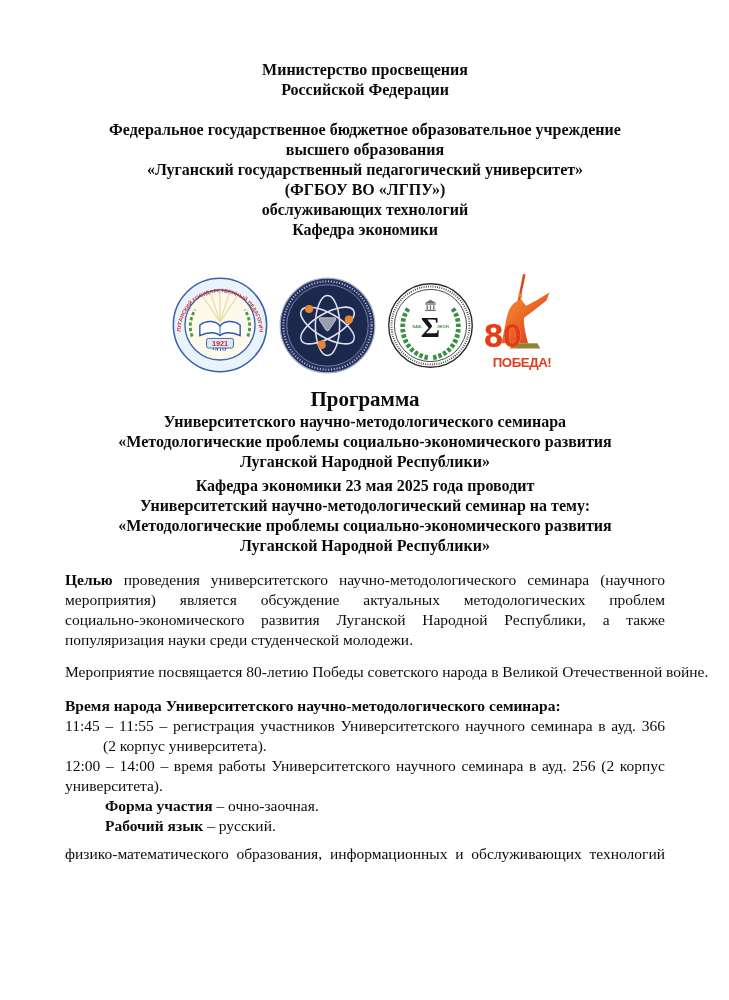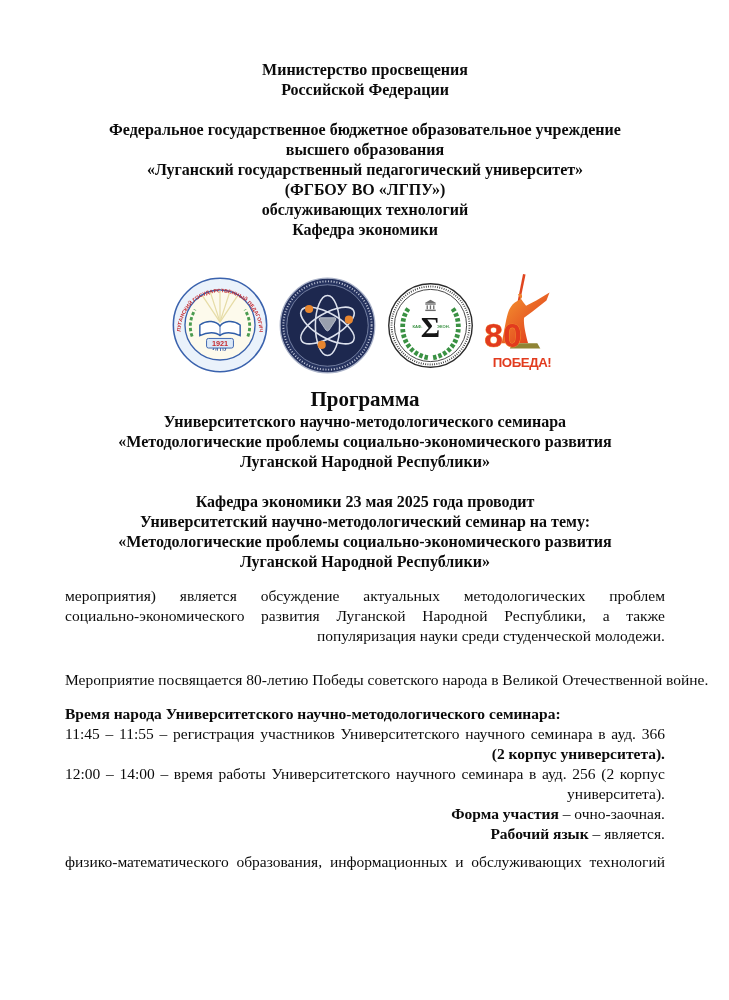--- a/index.html
+++ b/index.html
@@ -20,29 +20,29 @@
   
   .logos-row { margin-top: 32px; height: 106px; display: flex; justify-content: center; align-items: center; gap: 11px; }
   .logo { display: block; }
   .logo-university { width: 96px; height: 96px; }
   .logo-institute { width: 97px; height: 97px; }
   .logo-economics { width: 87px; height: 87px; }
   .logo-victory { width: 74px; height: 106px; }
   
   .program { text-align: center; font-weight: bold; font-size: 16px; line-height: 20px; }
   .program-title { margin-top: 8px; font-size: 21px; line-height: 26px; }
-  .announce { margin-top: 20px; }
+  .announce { margin-top: 4px; }
   
   .body-text { font-size: 15.5px; line-height: 20px; }
   .goal { margin-top: 14px; }
   .jline { text-align: justify; text-align-last: justify; }
-  .lline { text-align: right; }
-  .dedication { margin-top: 24px; white-space: nowrap; }
+  .lline { text-align: left; }
+  .dedication { margin-top: 12px; white-space: nowrap; }
   .schedule-heading { margin-top: 14px; font-weight: bold; }
-  .indent-sub { padding-left: 38px; font-weight: bold; }
+  .indent-sub { padding-left: 38px; }
   .indent-tab { padding-left: 40px; }
   .greeting { margin-top: 8px; }
   .greet-l1 { text-indent: 40px; }
   b { font-weight: bold; }
 </style>
 </head>
 <body>
 
 <div class="page">
 
@@ -147,35 +147,36 @@
       <div class="p-line">Кафедра экономики 23 мая 2025 года проводит</div>
       <div class="p-line">Университетский научно-методологический семинар на тему:</div>
       <div class="p-line">«Методологические проблемы социально-экономического развития</div>
       <div class="p-line">Луганской Народной Республики»</div>
     </div>
   </section>
 
   <section class="body-text">
 
     <div class="goal">
+      <div class="jline"><b>Целью</b><span> проведения университетского научно-методологического семинара (научного</span></div>
       <div class="jline">мероприятия) является обсуждение актуальных методологических проблем</div>
       <div class="jline">социально-экономического развития Луганской Народной Республики, а также</div>
       <div class="lline">популяризация науки среди студенческой молодежи.</div>
     </div>
 
     <div class="dedication">Мероприятие посвящается 80-летию Победы советского народа в Великой Отечественной войне.</div>
 
     <div class="schedule">
       <div class="schedule-heading">Время народа Университетского научно-методологического семинара:</div>
       <div class="jline">11:45 – 11:55 – регистрация участников Университетского научного семинара в ауд. 366</div>
       <div class="lline indent-sub">(2 корпус университета).</div>
       <div class="jline">12:00 – 14:00 – время работы Университетского научного семинара в ауд. 256 (2 корпус</div>
       <div class="lline">университета).</div>
       <div class="lline indent-tab"><b>Форма участия</b><span> – очно-заочная.</span></div>
-      <div class="lline indent-tab"><b>Рабочий язык</b><span> – является.</span></div>
+      <div class="lline indent-tab"><b>Рабочий язык</b><span> – русский.</span></div>
     </div>
 
     <div class="greeting">
       <div class="jline">физико-математического образования, информационных и обслуживающих технологий</div>
     </div>
 
   </section>
 
 </div>
 

